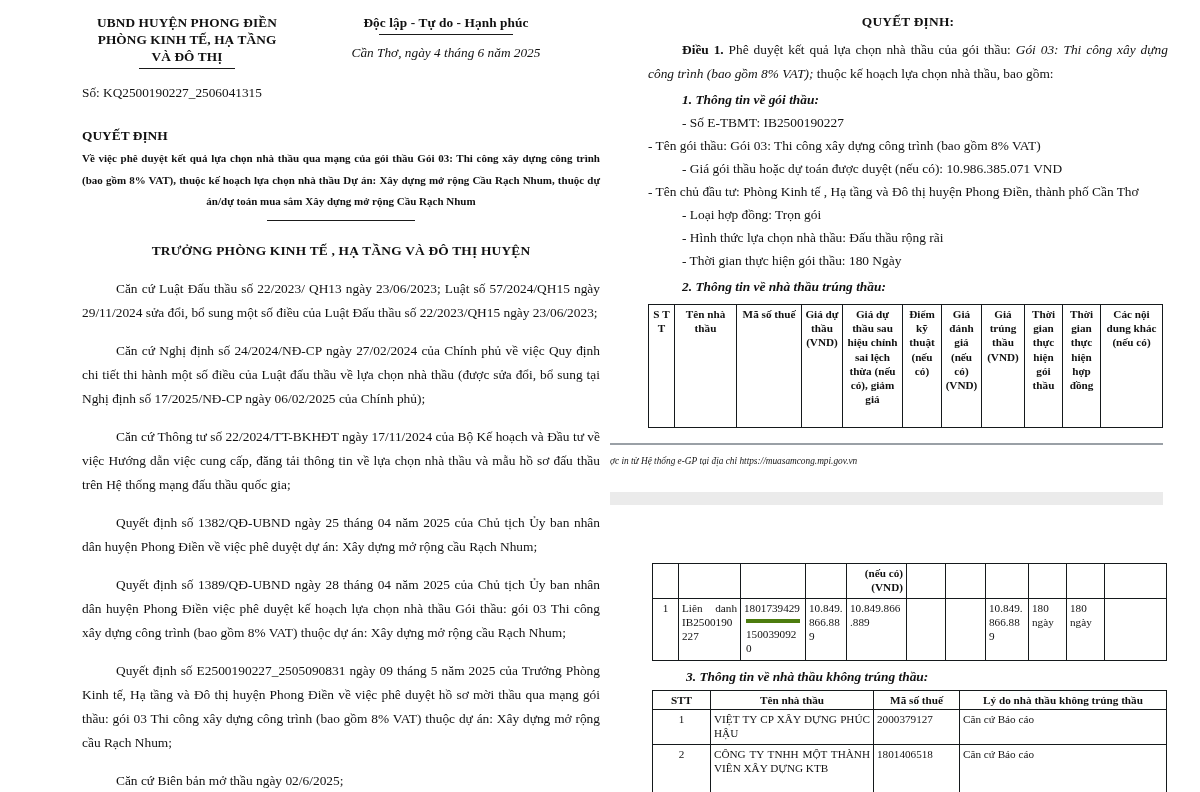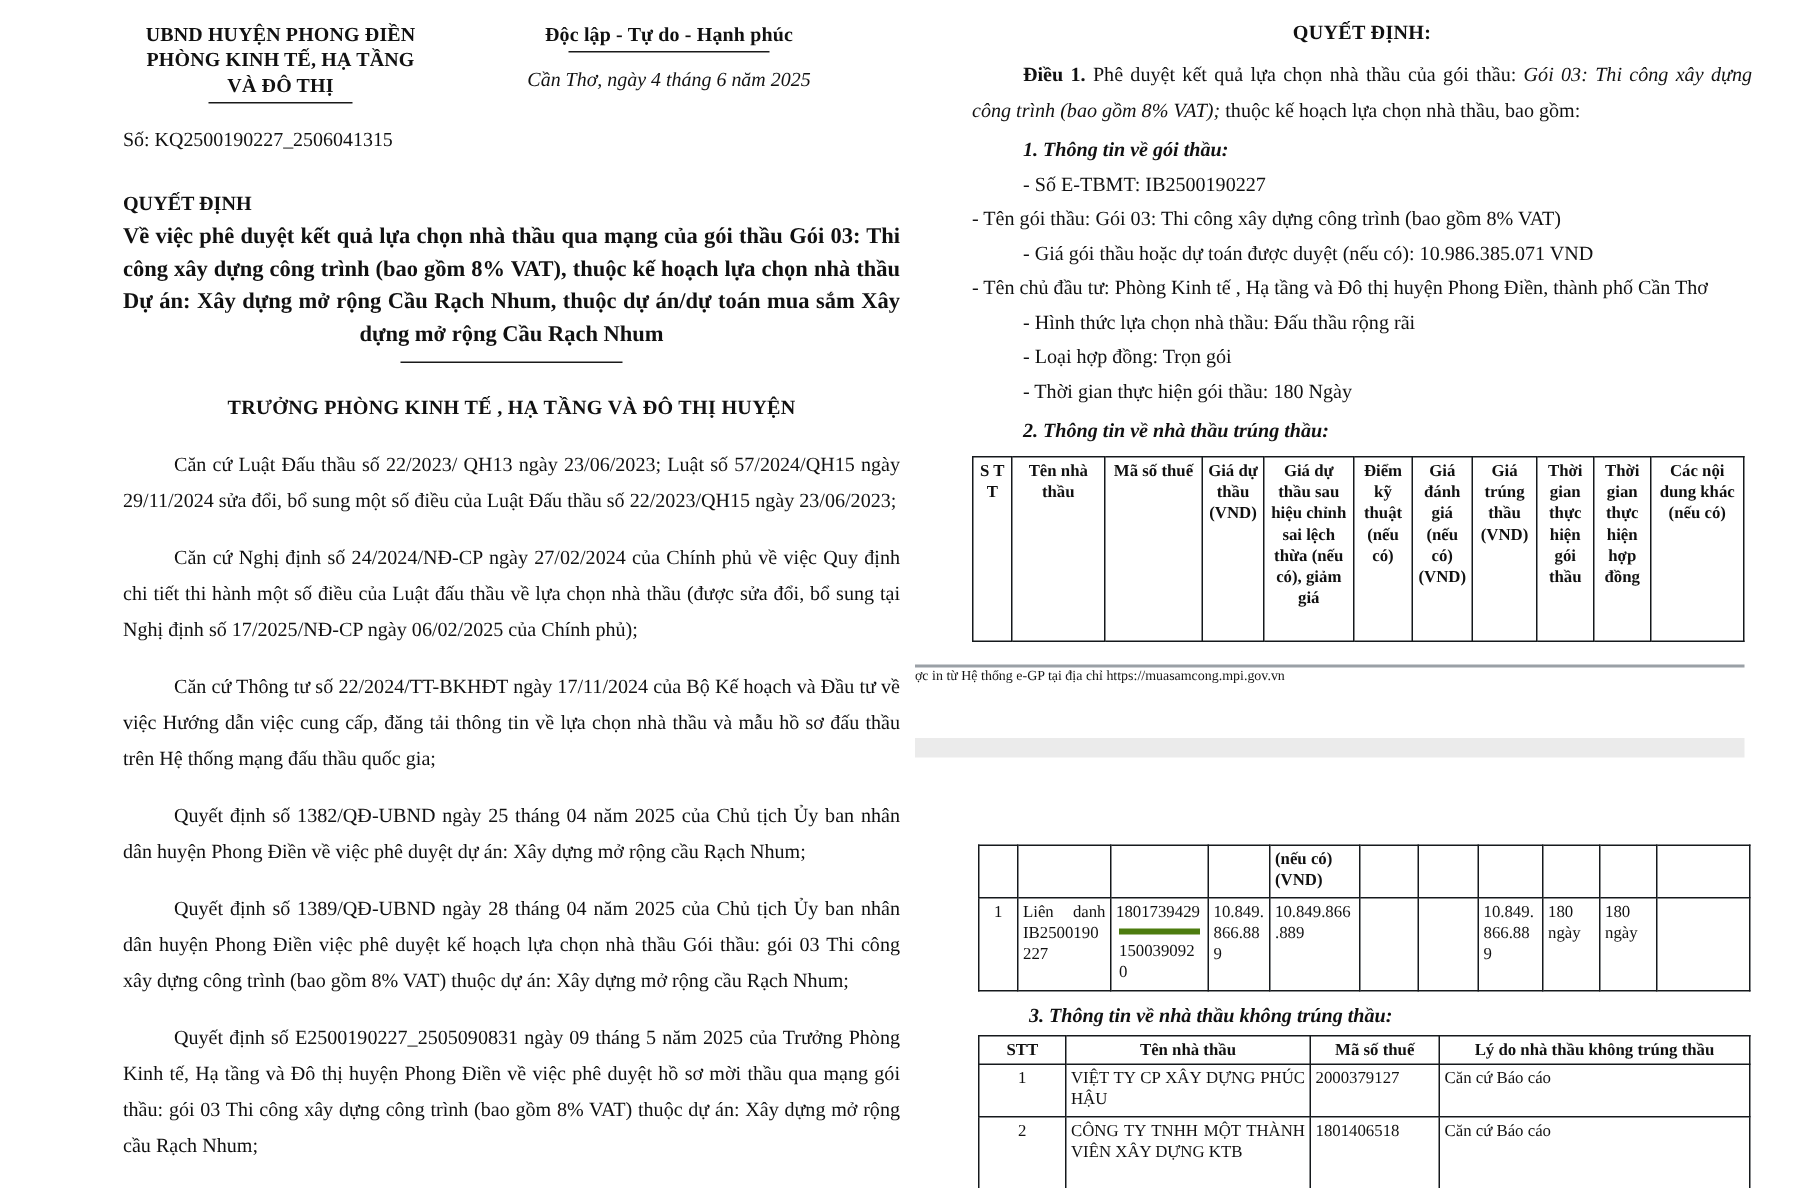--- a/index.html
+++ b/index.html
@@ -87,21 +87,21 @@
     margin-top: 26px;
     text-align: left;
     font-weight: bold;
     font-size: 13.4px;
     line-height: 17px;
   }
   .decision-subject {
     margin-top: 4px;
     text-align: center;
     font-weight: bold;
-    font-size: 15px;
+    font-size: 11px;
     line-height: 21.5px;
     text-align: justify;
     text-align-last: center;
   }
   .signer-line {
     margin-top: 22px;
     text-align: center;
     font-weight: bold;
     font-size: 13.4px;
     letter-spacing: .2px;
@@ -175,21 +175,21 @@
     font-weight: bold;
     vertical-align: top;
   }
   .tbl-winners { margin-top: 6px; }
   .tbl-winners th { height: 118px; }
 
   .tbl-cont { margin-top: 0; }
   .tbl-cont td.blankhdr {
     height: 30px;
     font-weight: bold;
-    text-align: left;
+    text-align: right;
   }
   .tbl-cont td.data { height: 54px; }
   .tax-split {
     border-top: 4px solid #4d7c0f;
     margin: 4px 2px 2px 2px;
     padding-top: 4px;
   }
   .tax-top { display: block; }
 
   .tbl-losers {
@@ -219,23 +219,24 @@
     position: absolute;
     left: 610px;
     top: 443px;
     width: 553px;
     height: 0;
     border-top: 2px solid #9aa0a6;
   }
   .footer-note {
     position: absolute;
     left: 610px;
-    top: 445px;
+    top: 455px;
     width: 560px;
     font-size: 9.3px;
+    font-style: italic;
     line-height: 12px;
     color: #151515;
     white-space: nowrap;
   }
   .pb-band {
     position: absolute;
     left: 610px;
     top: 492px;
     width: 553px;
     height: 13px;
@@ -283,22 +284,22 @@
 
     <div class="r-heading">QUYẾT ĐỊNH:</div>
 
     <div class="r-para"><span class="lead">Điều 1.</span><span> Phê duyệt kết quả lựa chọn nhà thầu của gói thầu: </span><span class="ital">Gói 03: Thi công xây dựng công trình (bao gồm 8% VAT);</span><span> thuộc kế hoạch lựa chọn nhà thầu, bao gồm:</span></div>
 
     <div class="r-sub">1. Thông tin về gói thầu:</div>
     <div class="r-item">- Số E-TBMT: IB2500190227</div>
     <div class="r-item wrap">- Tên gói thầu: Gói 03: Thi công xây dựng công trình (bao gồm 8% VAT)</div>
     <div class="r-item">- Giá gói thầu hoặc dự toán được duyệt (nếu có): 10.986.385.071 VND</div>
     <div class="r-item wrap">- Tên chủ đầu tư: Phòng Kinh tế , Hạ tầng và Đô thị huyện Phong Điền, thành phố Cần Thơ</div>
+    <div class="r-item">- Loại hợp đồng: Trọn gói</div>
     <div class="r-item">- Hình thức lựa chọn nhà thầu: Đấu thầu rộng rãi</div>
-    <div class="r-item">- Loại hợp đồng: Trọn gói</div>
     <div class="r-item">- Thời gian thực hiện gói thầu: 180 Ngày</div>
 
     <div class="r-sub">2. Thông tin về nhà thầu trúng thầu:</div>
 
     <table class="doc tbl-winners">
       <colgroup>
         <col style="width:26px">
           <col style="width:62px">
           <col style="width:65px">
           <col style="width:41px">

